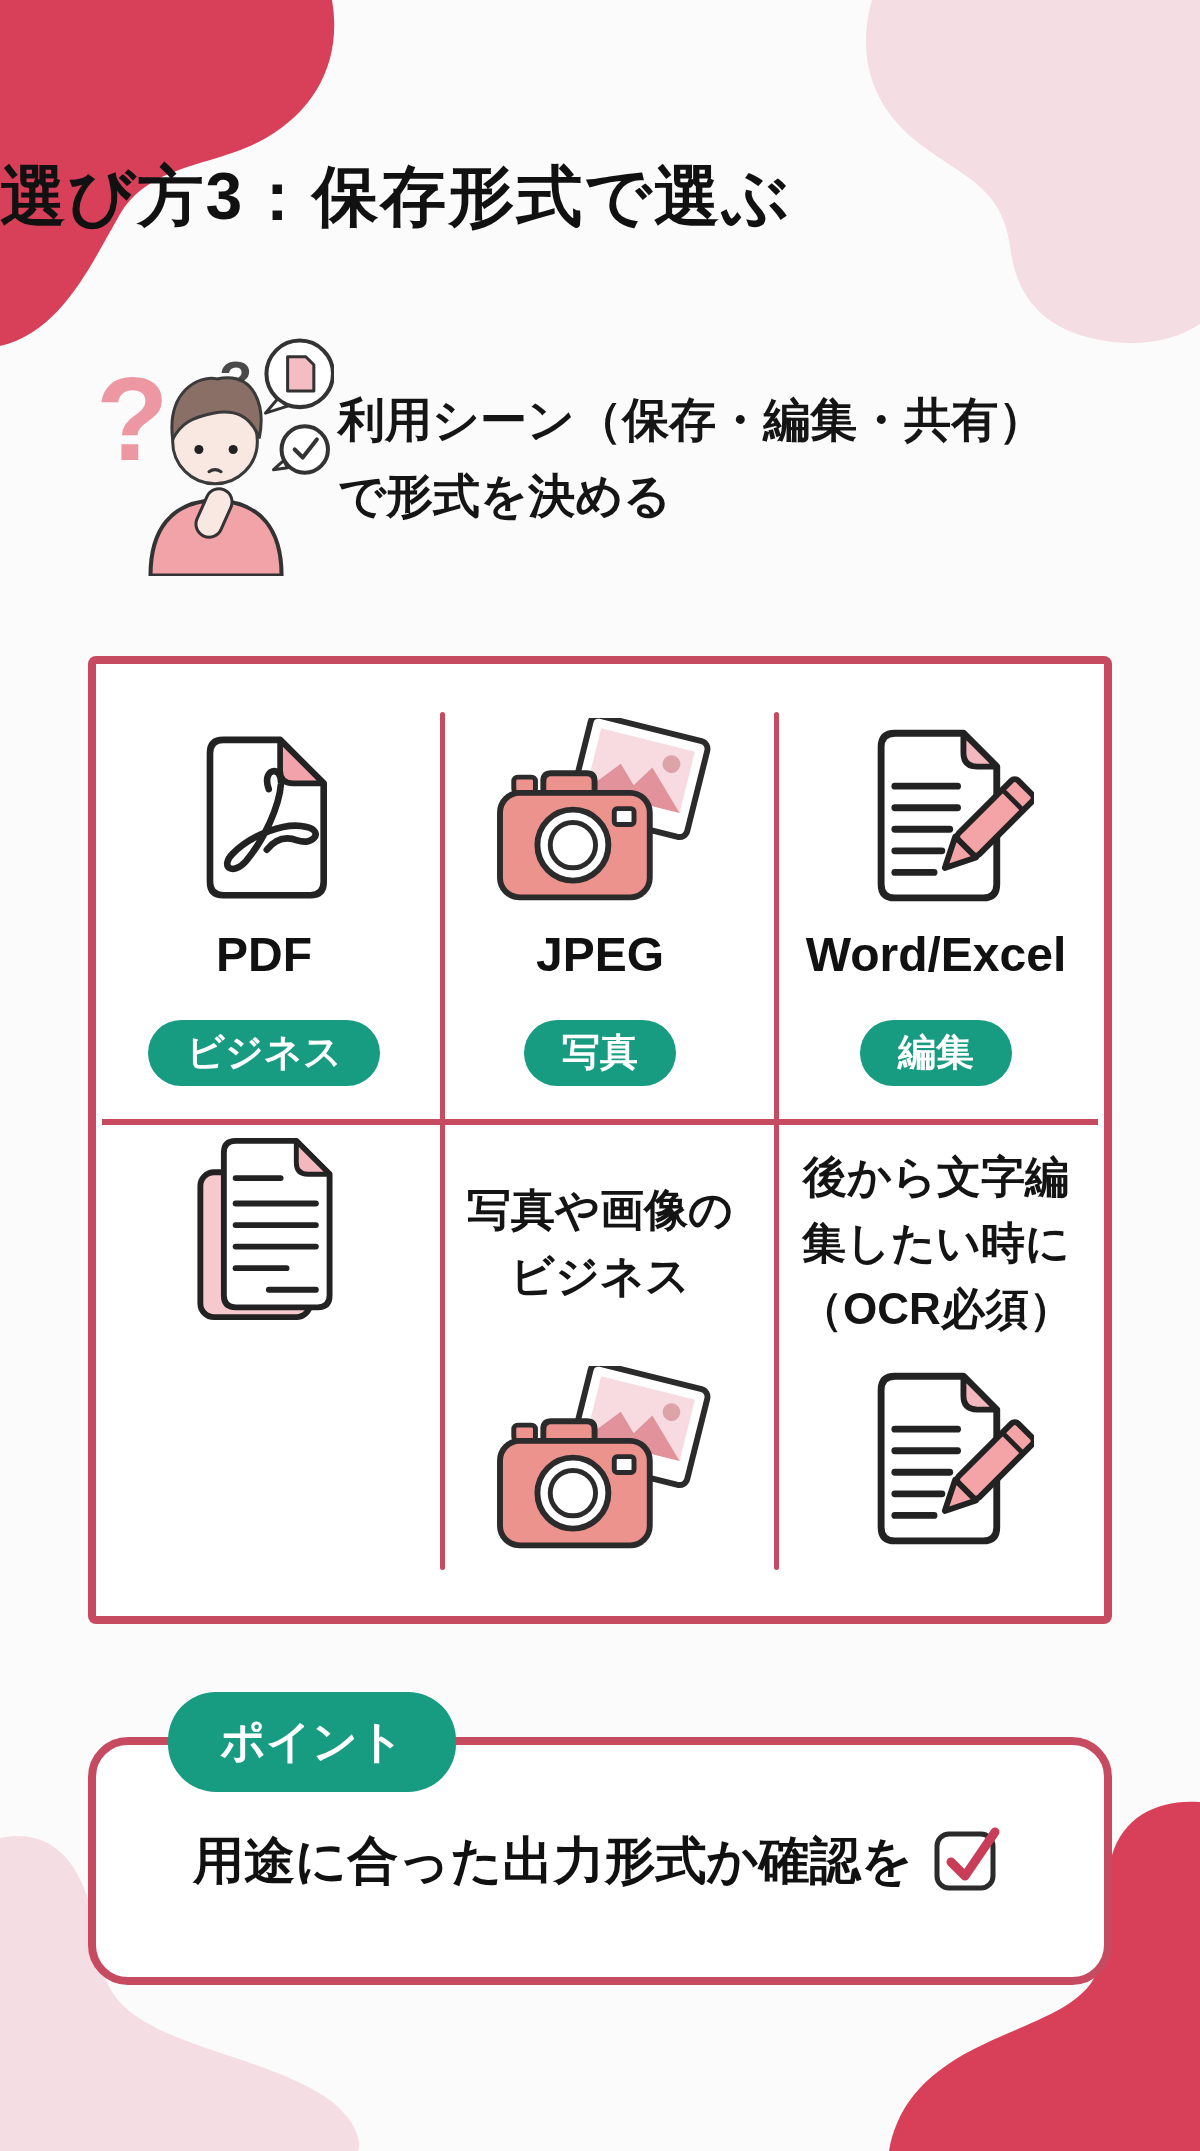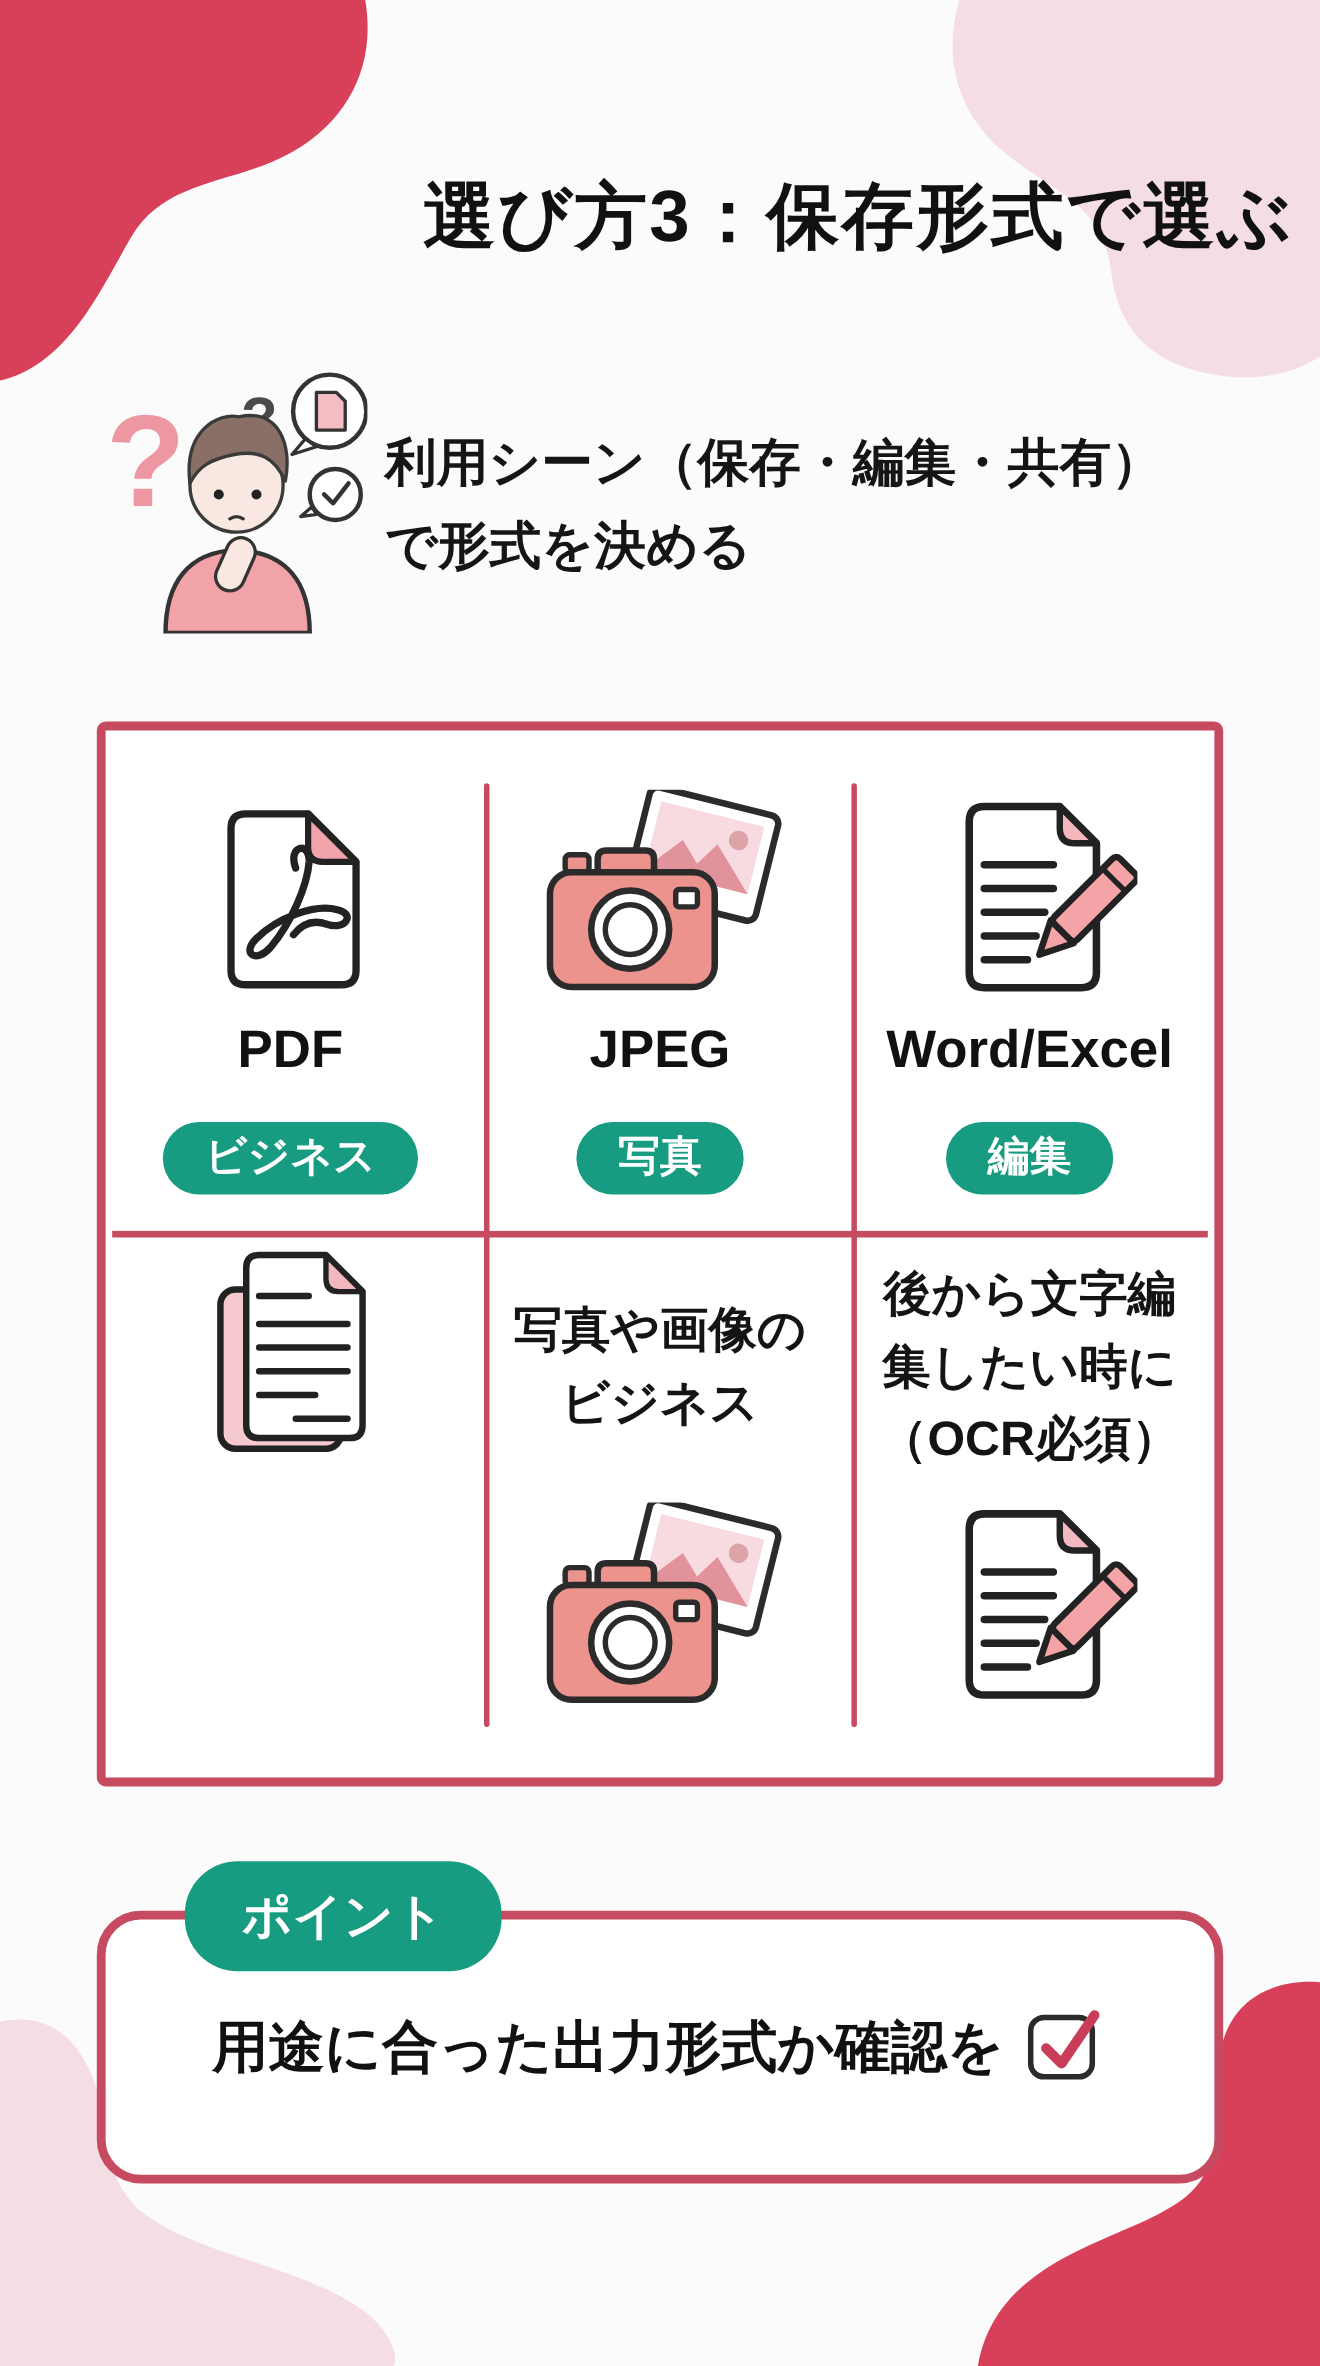--- a/index.html
+++ b/index.html
@@ -19,30 +19,30 @@
     background:var(--bg);
     font-family:"Liberation Sans","DejaVu Sans",sans-serif;
     color:var(--ink);
     overflow:hidden;
   }
   .blobs{position:absolute;inset:0;width:1200px;height:2151px;z-index:0;}
   .layer{position:absolute;z-index:1;}
 
   .title{
     top:152px;left:0;width:1176px;
-    text-align:right;
+    text-align:left;
     font-size:66px;font-weight:900;letter-spacing:2px;
     color:#111;
   }
 
   .intro-illustration{top:328px;left:92px;width:242px;height:248px;}
   .intro-text{
     top:382px;left:338px;width:780px;
     font-size:47px;font-weight:800;line-height:1.62;
-    white-space:pre-line;color:#151515;margin-left:12px;
+    white-space:pre-line;color:#151515;
   }
 
   .format-card{
     top:656px;left:88px;width:1024px;height:968px;
     background:#fff;
     border:8px solid var(--border-red);
     border-radius:8px;
   }
   .vdiv{position:absolute;top:48px;height:858px;width:5px;background:var(--border-red);border-radius:3px;}
   .vdiv.v1{left:344px;}

